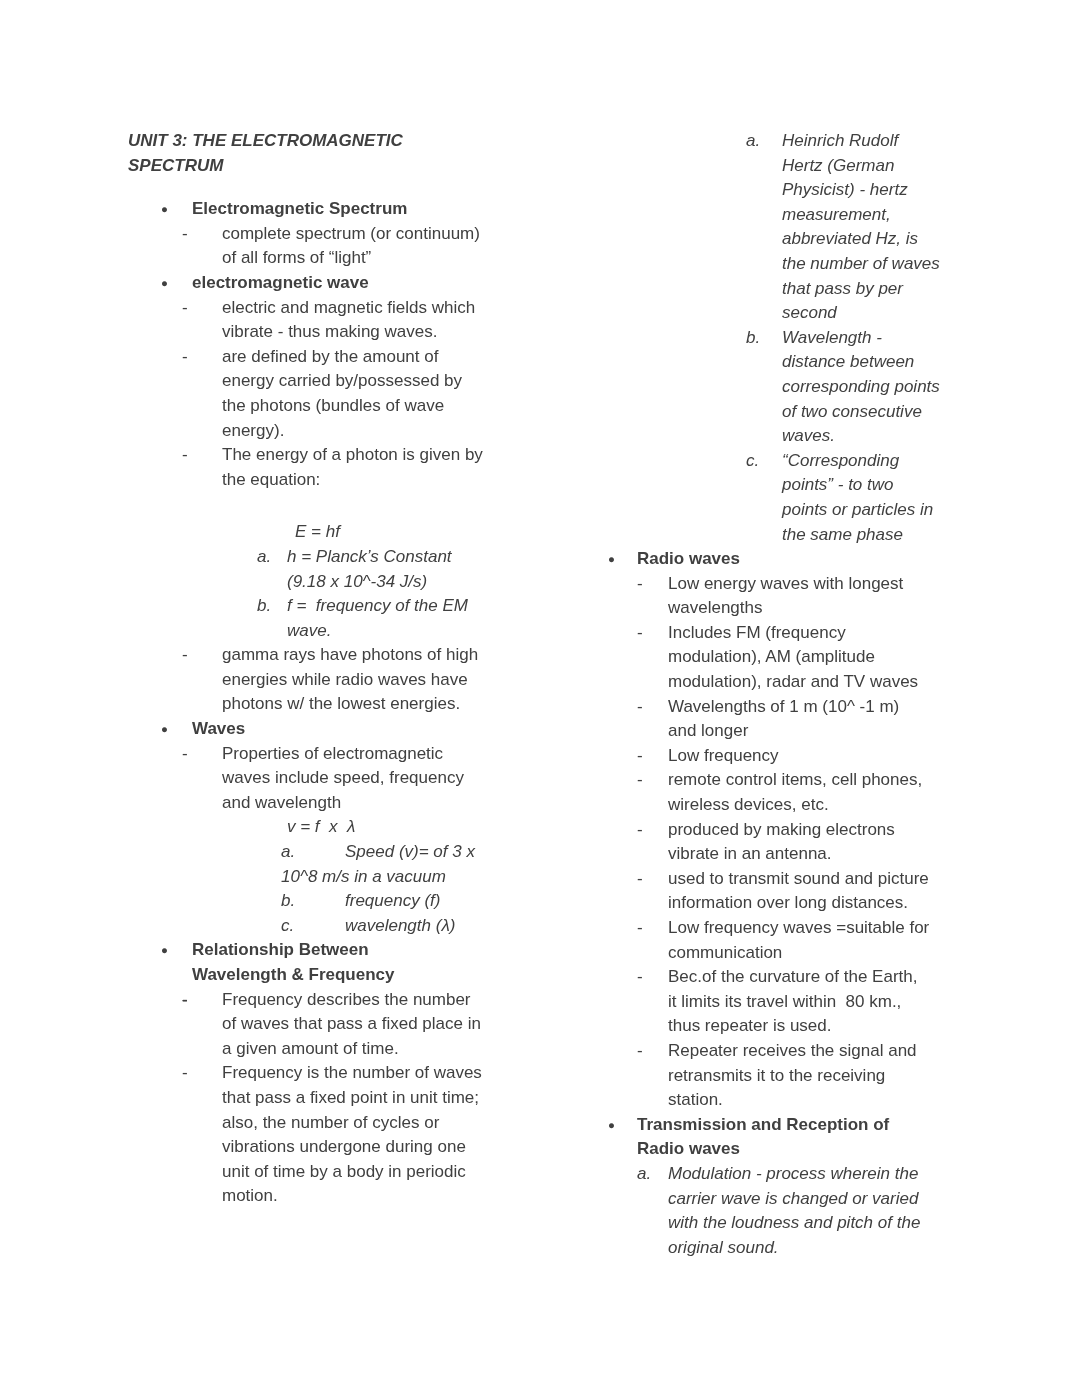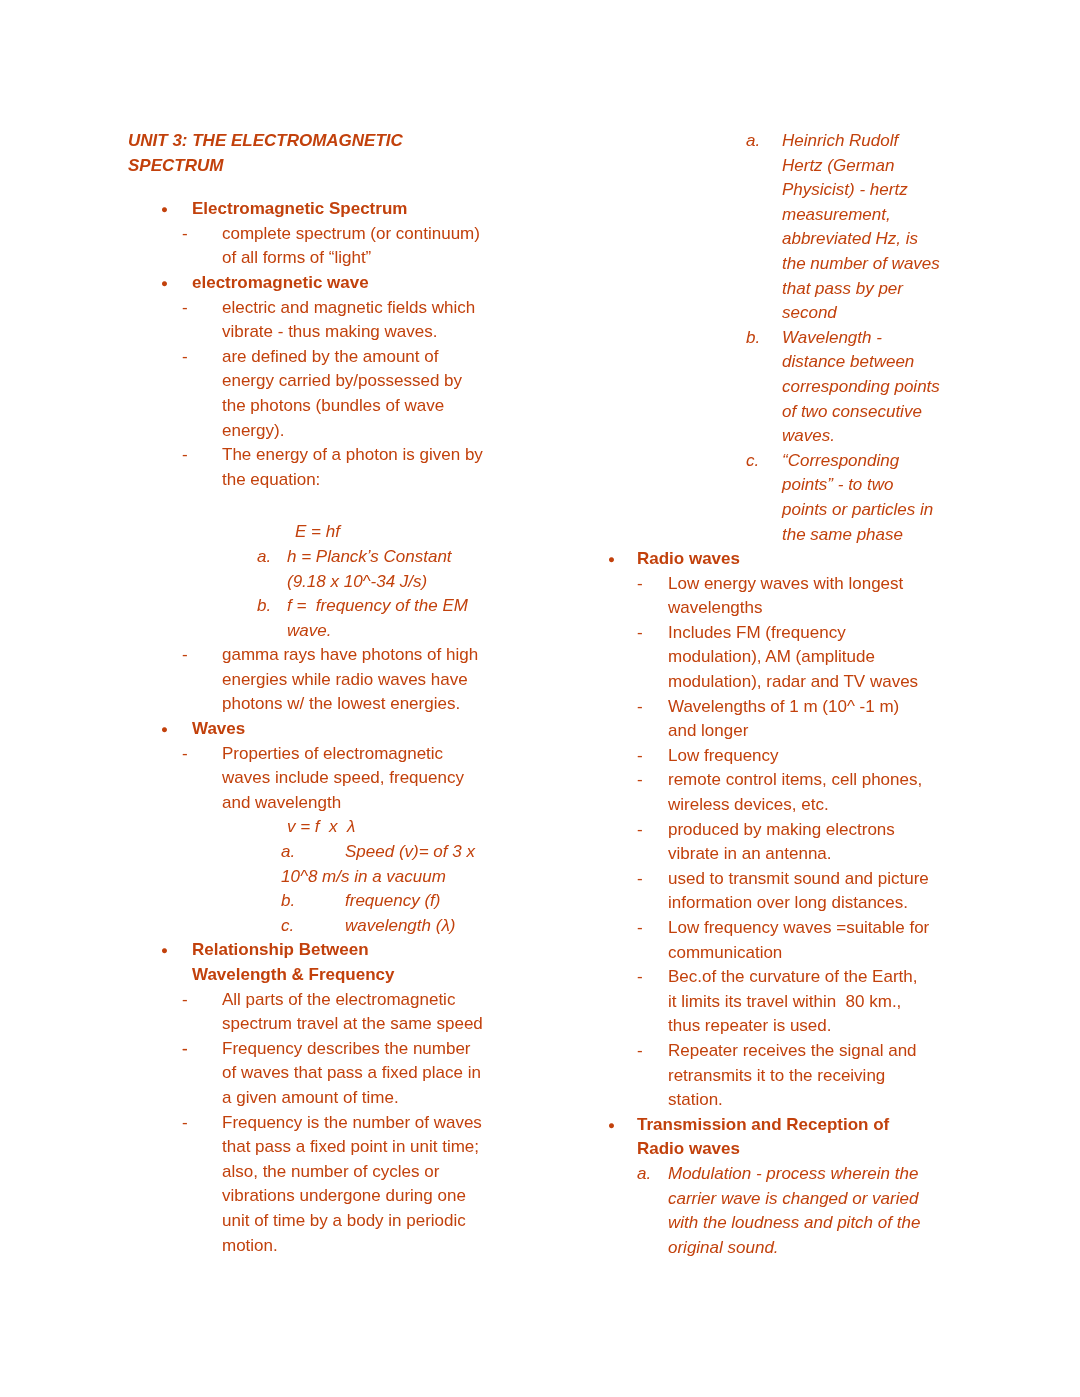--- a/index.html
+++ b/index.html
@@ -7,21 +7,21 @@
     padding: 0;
     background: #ffffff;
   }
   .page {
     position: relative;
     width: 1080px;
     height: 1397px;
     background: #ffffff;
     overflow: hidden;
     font-family: "Liberation Sans", "DejaVu Sans", sans-serif;
-    color: #c2410c;
+    color: #404040;
   }
   .col {
     position: absolute;
     top: 129px;
     font-size: 17px;
     line-height: 24.6px;
   }
   .col-left  { left: 128px; width: 430px; }
   .col-right { left: 608px; width: 410px; }
 
@@ -101,22 +101,21 @@
       <div class="block dash"><span class="mk">-</span><span class="txt">Properties of electromagnetic
 waves include speed, frequency
 and wavelength</span></div>
       <div class="block eq2 it"><span class="txt">v = f  x  λ</span></div>
       <div class="block tab-letter it"><span class="mk">a.</span><span class="txt">Speed (v)= of 3 x
 10^8 m/s in a vacuum</span></div>
       <div class="block tab-letter it"><span class="mk">b.</span><span class="txt">frequency (f)</span></div>
       <div class="block tab-letter it"><span class="mk">c.</span><span class="txt">wavelength (λ)</span></div>
       <div class="block bullet bd"><span class="mk mk-bullet">●</span><span class="txt">Relationship Between
 Wavelength &amp; Frequency</span></div>
-      <div class="block dash"><span class="mk">-</span><span class="txt">All parts of the electromagnetic
-spectrum travel at the same speed</span></div>
+      <div class="block dash"><span class="mk">-</span></div>
       <div class="block dash"><span class="mk">-</span></div>
       <div class="block dash"><span class="mk">-</span><span class="txt">Frequency describes the number
 of waves that pass a fixed place in
 a given amount of time.</span></div>
       <div class="block dash"><span class="mk">-</span><span class="txt">Frequency is the number of waves
 that pass a fixed point in unit time;
 also, the number of cycles or
 vibrations undergone during one
 unit of time by a body in periodic
 motion.</span></div>

